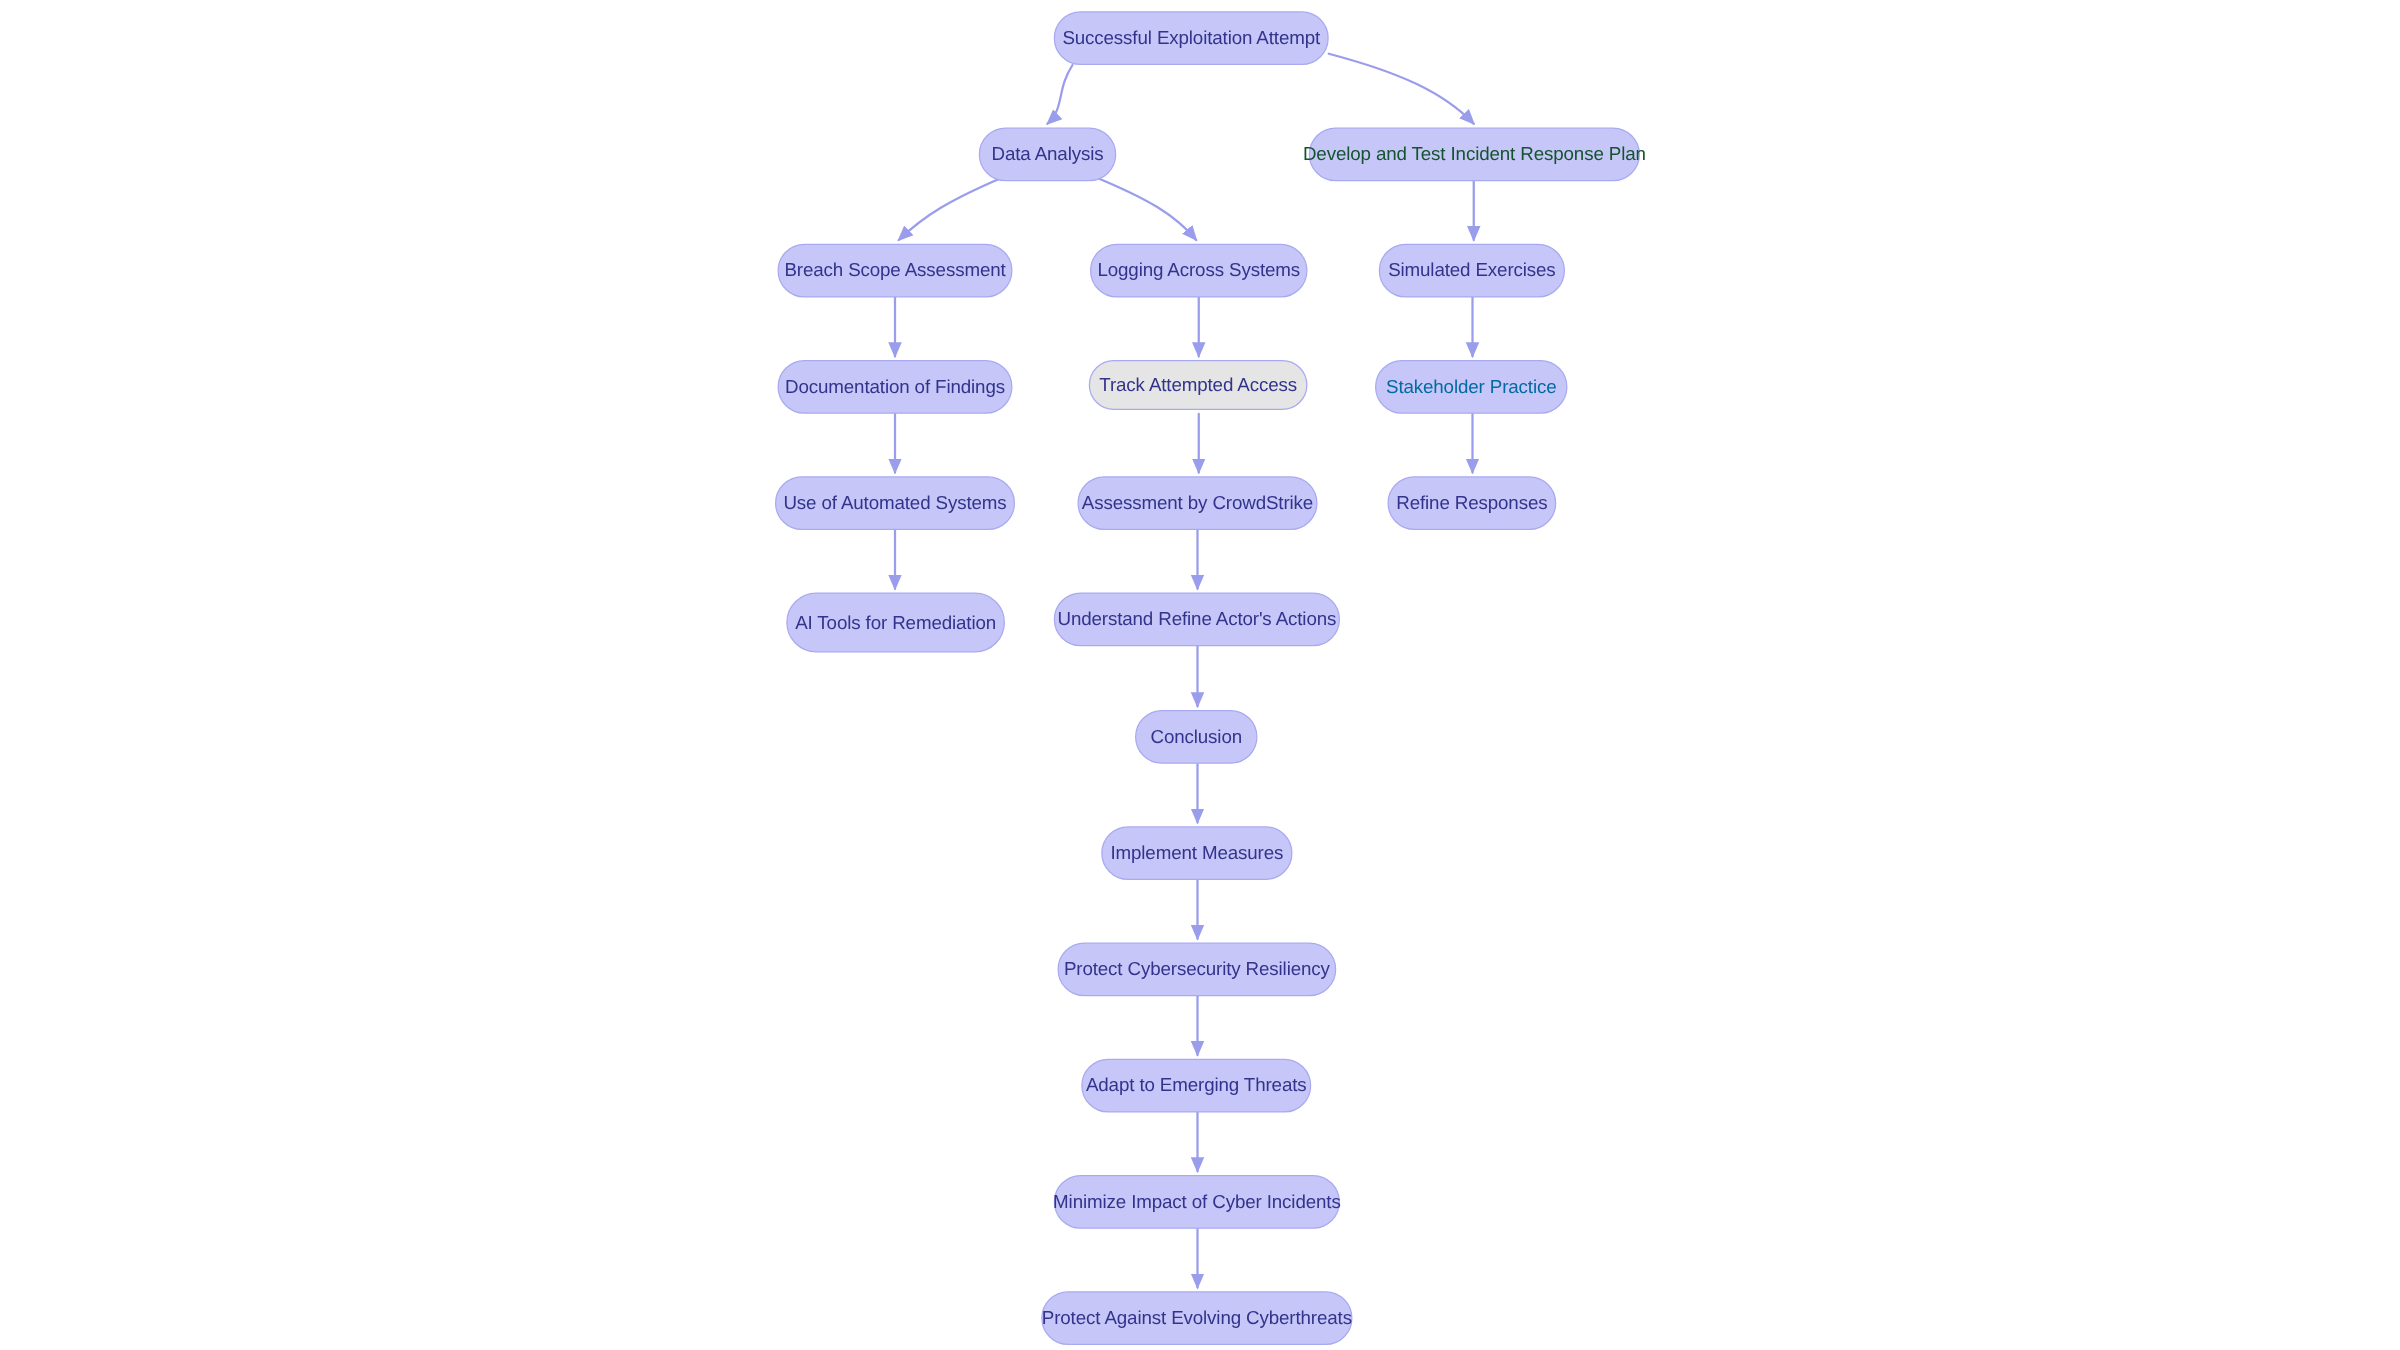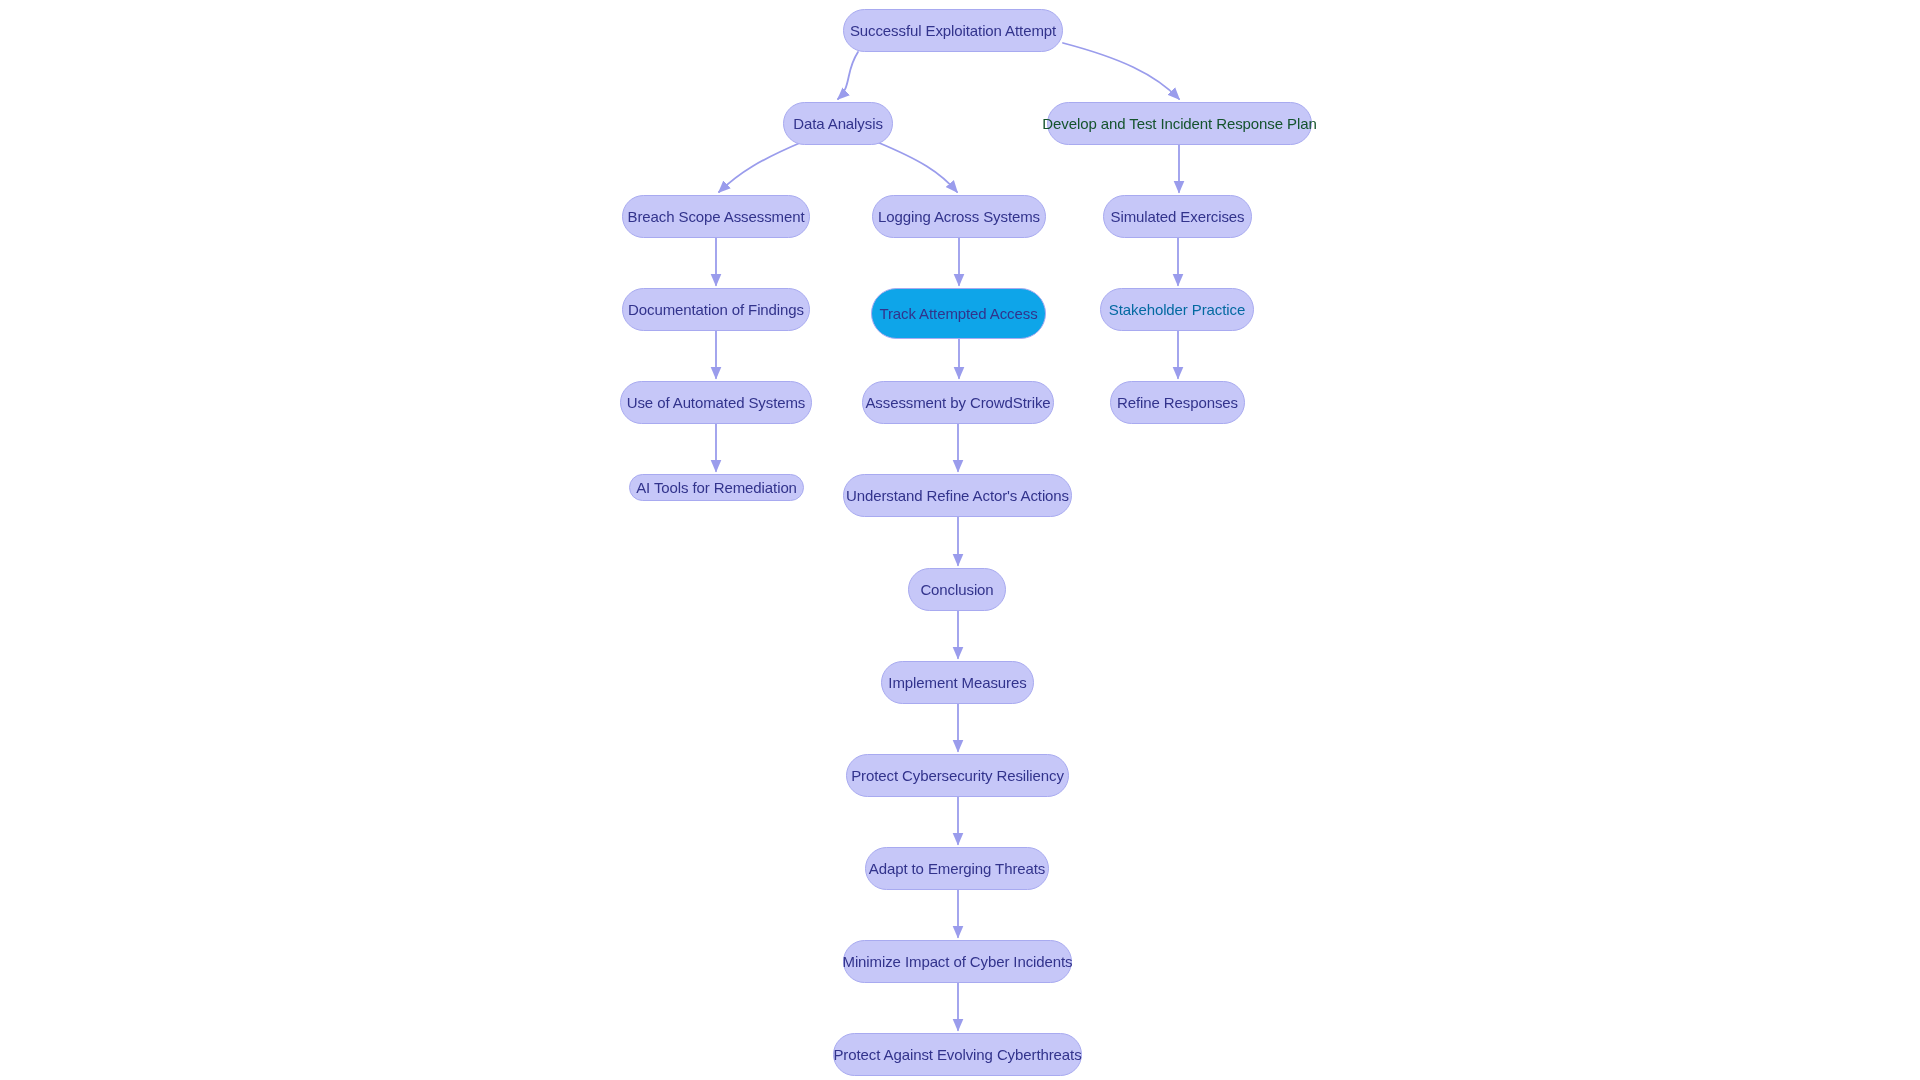--- a/index.html
+++ b/index.html
@@ -94,36 +94,36 @@
       </div>
       <div class="flow-node" style="left: 872px; top: 195px; width: 174px; height: 43px; background: rgb(198, 199, 248); border-color: rgb(168, 170, 240); color: rgb(50, 51, 140);">
         <span class="node-label">Logging Across Systems</span>
       </div>
       <div class="flow-node" style="left: 1103px; top: 195px; width: 149px; height: 43px; background: rgb(198, 199, 248); border-color: rgb(168, 170, 240); color: rgb(50, 51, 140);">
         <span class="node-label">Simulated Exercises</span>
       </div>
       <div class="flow-node" style="left: 622px; top: 288px; width: 188px; height: 43px; background: rgb(198, 199, 248); border-color: rgb(168, 170, 240); color: rgb(50, 51, 140);">
         <span class="node-label">Documentation of Findings</span>
       </div>
-      <div class="flow-node" style="left: 871px; top: 288px; width: 175px; height: 51px; background: #0ea5e9; border-color: rgb(168, 170, 240); color: rgb(50, 51, 140);">
+      <div class="flow-node" style="left: 871px; top: 288px; width: 175px; height: 40px; background: #e5e5e5; border-color: rgb(168, 170, 240); color: rgb(50, 51, 140);">
         <span class="node-label">Track Attempted Access</span>
       </div>
       <div class="flow-node" style="left: 1100px; top: 288px; width: 154px; height: 43px; background: rgb(198, 199, 248); border-color: rgb(168, 170, 240); color: #0369a1;">
         <span class="node-label">Stakeholder Practice</span>
       </div>
       <div class="flow-node" style="left: 620px; top: 381px; width: 192px; height: 43px; background: rgb(198, 199, 248); border-color: rgb(168, 170, 240); color: rgb(50, 51, 140);">
         <span class="node-label">Use of Automated Systems</span>
       </div>
       <div class="flow-node" style="left: 862px; top: 381px; width: 192px; height: 43px; background: rgb(198, 199, 248); border-color: rgb(168, 170, 240); color: rgb(50, 51, 140);">
         <span class="node-label">Assessment by CrowdStrike</span>
       </div>
       <div class="flow-node" style="left: 1110px; top: 381px; width: 135px; height: 43px; background: rgb(198, 199, 248); border-color: rgb(168, 170, 240); color: rgb(50, 51, 140);">
         <span class="node-label">Refine Responses</span>
       </div>
-      <div class="flow-node" style="left: 629px; top: 474px; width: 175px; height: 27px; background: rgb(198, 199, 248); border-color: rgb(168, 170, 240); color: rgb(50, 51, 140);">
+      <div class="flow-node" style="left: 629px; top: 474px; width: 175px; height: 48px; background: rgb(198, 199, 248); border-color: rgb(168, 170, 240); color: rgb(50, 51, 140);">
         <span class="node-label">AI Tools for Remediation</span>
       </div>
       <div class="flow-node" style="left: 843px; top: 474px; width: 229px; height: 43px; background: rgb(198, 199, 248); border-color: rgb(168, 170, 240); color: rgb(50, 51, 140);">
         <span class="node-label">Understand Refine Actor's Actions</span>
       </div>
       <div class="flow-node" style="left: 908px; top: 568px; width: 98px; height: 43px; background: rgb(198, 199, 248); border-color: rgb(168, 170, 240); color: rgb(50, 51, 140);">
         <span class="node-label">Conclusion</span>
       </div>
       <div class="flow-node" style="left: 881px; top: 661px; width: 153px; height: 43px; background: rgb(198, 199, 248); border-color: rgb(168, 170, 240); color: rgb(50, 51, 140);">
         <span class="node-label">Implement Measures</span>

